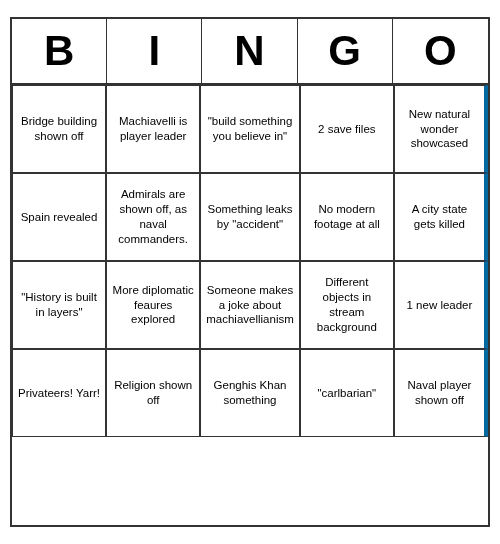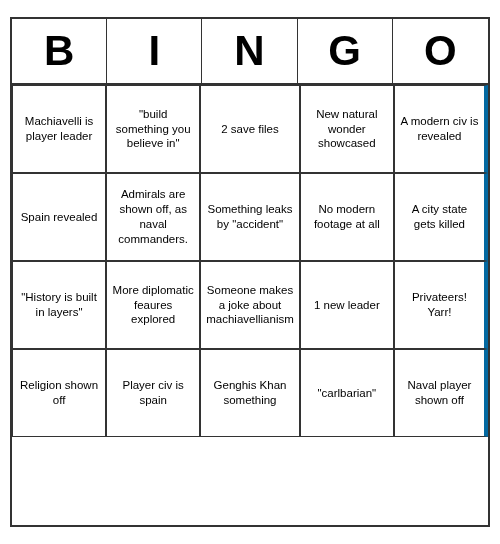--- a/index.html
+++ b/index.html
@@ -58,34 +58,34 @@
 
 <div class="bingo-card">
   <div class="bingo-header">
   <div class="bingo-letter">B</div>
       <div class="bingo-letter">I</div>
       <div class="bingo-letter">N</div>
       <div class="bingo-letter">G</div>
       <div class="bingo-letter">O</div>
     </div>
   <div class="bingo-grid">
+  <div class="bingo-cell">Bridge building shown off</div>
       <div class="bingo-cell">Machiavelli is player leader</div>
       <div class="bingo-cell">"build something you believe in"</div>
       <div class="bingo-cell">2 save files</div>
       <div class="bingo-cell">New natural wonder showcased</div>
-      <div class="bingo-cell">A modern civ is revealed</div>
       <div class="bingo-cell">Spain revealed</div>
       <div class="bingo-cell">Admirals are shown off, as naval commanders.</div>
       <div class="bingo-cell">Something leaks by "accident"</div>
       <div class="bingo-cell">No modern footage at all</div>
       <div class="bingo-cell">A city state gets killed</div>
       <div class="bingo-cell">"History is built in layers"</div>
       <div class="bingo-cell">More diplomatic feaures explored</div>
       <div class="bingo-cell">Someone makes a joke about machiavellianism</div>
+      <div class="bingo-cell">Different objects in stream background</div>
       <div class="bingo-cell">1 new leader</div>
       <div class="bingo-cell">Privateers! Yarr!</div>
       <div class="bingo-cell">Religion shown off</div>
-      <div class="bingo-cell">Player civ is spain</div>
       <div class="bingo-cell">Genghis Khan something</div>
       <div class="bingo-cell">"carlbarian"</div>
       <div class="bingo-cell">Naval player shown off</div>
     </div>
 </div>
 
 </body></html>

